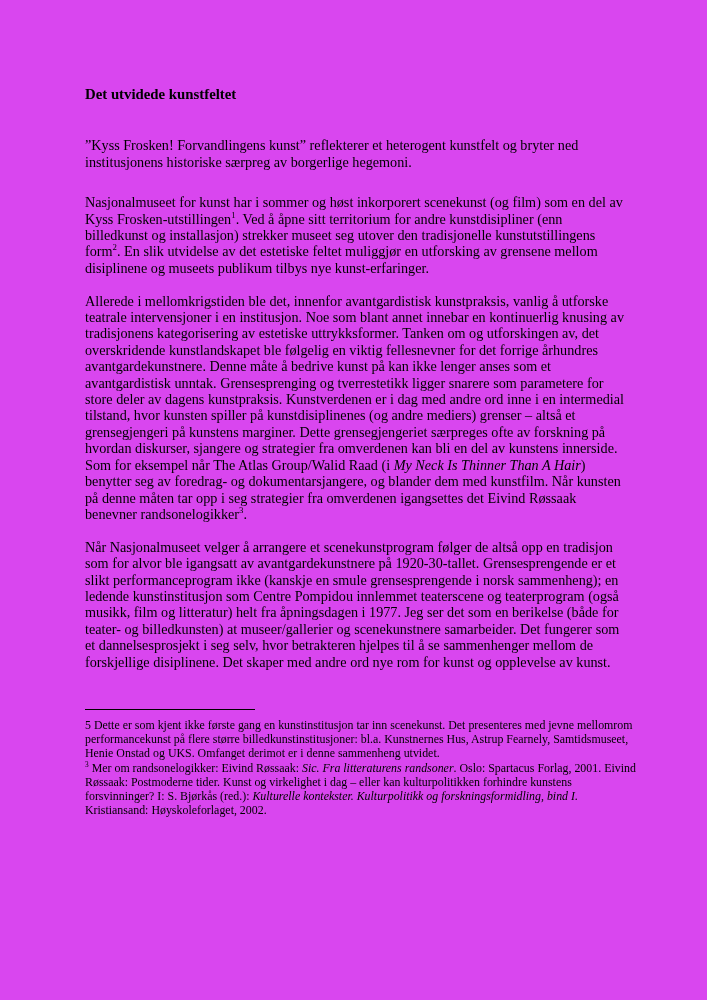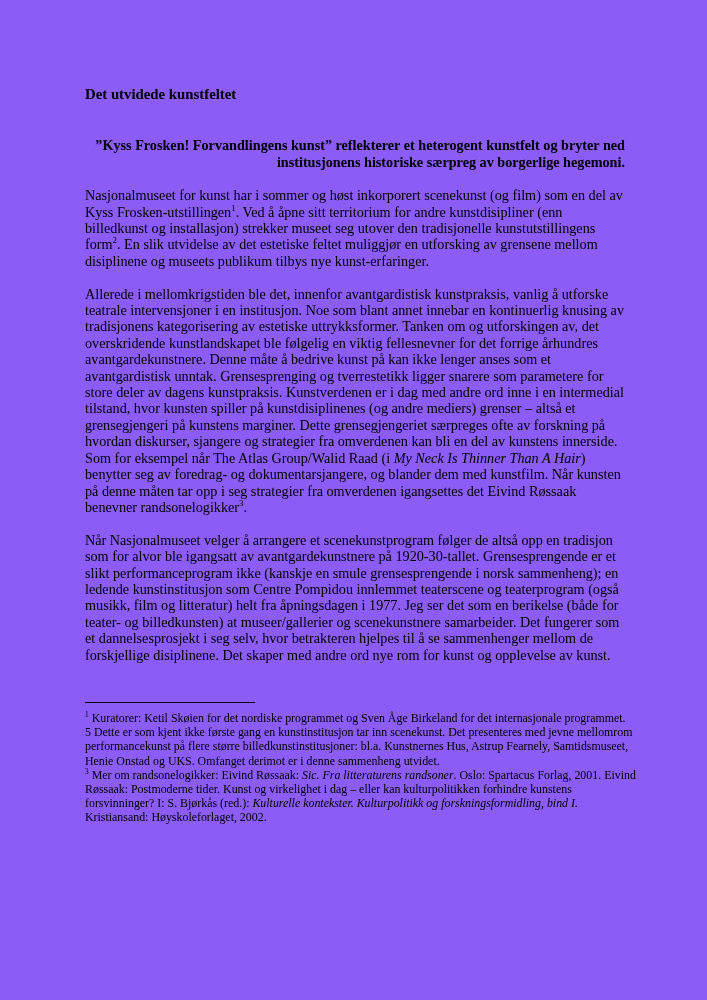--- a/index.html
+++ b/index.html
@@ -4,44 +4,43 @@
 <style>
   * { box-sizing: border-box; }
   html, body {
     margin: 0; padding: 0;
     background: #ffffff;
   }
   .page {
     position: relative;
     width: 707px;
     height: 1000px;
-    background: #8b5cf6;
+    background: #d946ef;
     overflow: hidden;
     padding: 86px 82px 0 85px;
     font-family: "Liberation Serif", "DejaVu Serif", serif;
     font-size: 14.2px;
     line-height: 16.4px;
     color: #000000;
   }
   h1.doc-title {
     font-size: 14.8px;
     line-height: 16.4px;
     font-weight: bold;
     margin: 0;
   }
   p { margin: 0; }
   .lead {
-    font-weight: bold;
+    font-weight: normal;
     margin-top: 35px;
-    text-align: right;
   }
   .byline {
     margin-top: 37px;
   }
-  .para-first { margin-top: 17px; }
+  .para-first { margin-top: 24px; }
   .para { margin-top: 16.4px; }
   sup.fnref {
     font-size: 0.62em;
     vertical-align: super;
     line-height: 0;
   }
   em { font-style: italic; }
   .fn-sep {
     width: 170px;
     height: 0;
@@ -69,18 +68,17 @@
   <p class="para-first"><span>Nasjonalmuseet for kunst har i sommer og høst inkorporert scenekunst (og film) som en del av Kyss Frosken-utstillingen</span><sup class="fnref">1</sup><span>. Ved å åpne sitt territorium for andre kunstdisipliner (enn billedkunst og installasjon) strekker museet seg utover den tradisjonelle kunstutstillingens form</span><sup class="fnref">2</sup><span>. En slik utvidelse av det estetiske feltet muliggjør en utforsking av grensene mellom disiplinene og museets publikum tilbys nye kunst-erfaringer.</span></p>
 
   <p class="para"><span>Allerede i mellomkrigstiden ble det, innenfor avantgardistisk kunstpraksis, vanlig å utforske teatrale intervensjoner i en institusjon. Noe som blant annet innebar en kontinuerlig knusing av tradisjonens kategorisering av estetiske uttrykksformer. Tanken om og utforskingen av, det overskridende kunstlandskapet ble følgelig en viktig fellesnevner for det forrige århundres avantgardekunstnere. Denne måte å bedrive kunst på kan ikke lenger anses som et avantgardistisk unntak. Grensesprenging og tverrestetikk ligger snarere som parametere for store deler av dagens kunstpraksis. Kunstverdenen er i dag med andre ord inne i en intermedial tilstand, hvor kunsten spiller på kunstdisiplinenes (og andre mediers) grenser – altså et grensegjengeri på kunstens marginer. Dette grensegjengeriet særpreges ofte av forskning på hvordan diskurser, sjangere og strategier fra omverdenen kan bli en del av kunstens innerside. Som for eksempel når The Atlas Group/Walid Raad (i </span><em>My Neck Is Thinner Than A Hair</em><span>) benytter seg av foredrag- og dokumentarsjangere, og blander dem med kunstfilm. Når kunsten på denne måten tar opp i seg strategier fra omverdenen igangsettes det Eivind Røssaak benevner randsonelogikker</span><sup class="fnref">3</sup><span>.</span></p>
 
   <p class="para"><span>Når Nasjonalmuseet velger å arrangere et scenekunstprogram følger de altså opp en tradisjon som for alvor ble igangsatt av avantgardekunstnere på 1920-30-tallet. Grensesprengende er et slikt performanceprogram ikke (kanskje en smule grensesprengende i norsk sammenheng); en ledende kunstinstitusjon som Centre Pompidou innlemmet teaterscene og teaterprogram (også musikk, film og litteratur) helt fra åpningsdagen i 1977. Jeg ser det som en berikelse (både for teater- og billedkunsten) at museer/gallerier og scenekunstnere samarbeider. Det fungerer som et dannelsesprosjekt i seg selv, hvor betrakteren hjelpes til å se sammenhenger mellom de forskjellige disiplinene. Det skaper med andre ord nye rom for kunst og opplevelse av kunst.</span></p>
 
 
   <div class="fn-sep"></div>
 
   <div class="footnotes">
-    <p><sup class="fnref">1</sup><span> Kuratorer: Ketil Skøien for det nordiske programmet og Sven Åge Birkeland for det internasjonale programmet.</span></p>
     <p><span>5 Dette er som kjent ikke første gang en kunstinstitusjon tar inn scenekunst. Det presenteres med jevne mellomrom performancekunst på flere større billedkunstinstitusjoner: bl.a. Kunstnernes Hus, Astrup Fearnely, Samtidsmuseet, Henie Onstad og UKS. Omfanget derimot er i denne sammenheng utvidet.</span></p>
     <p><sup class="fnref">3</sup><span> Mer om randsonelogikker: Eivind Røssaak: </span><em>Sic. Fra litteraturens randsoner</em><span>. Oslo: Spartacus Forlag, 2001. Eivind Røssaak: Postmoderne tider. Kunst og virkelighet i dag – eller kan kulturpolitikken forhindre kunstens forsvinninger? I: S. Bjørkås (red.): </span><em>Kulturelle kontekster. Kulturpolitikk og forskningsformidling, bind I.</em><span> Kristiansand: Høyskoleforlaget, 2002.</span></p>
   </div>
 
 </div>
 
 </body></html>

